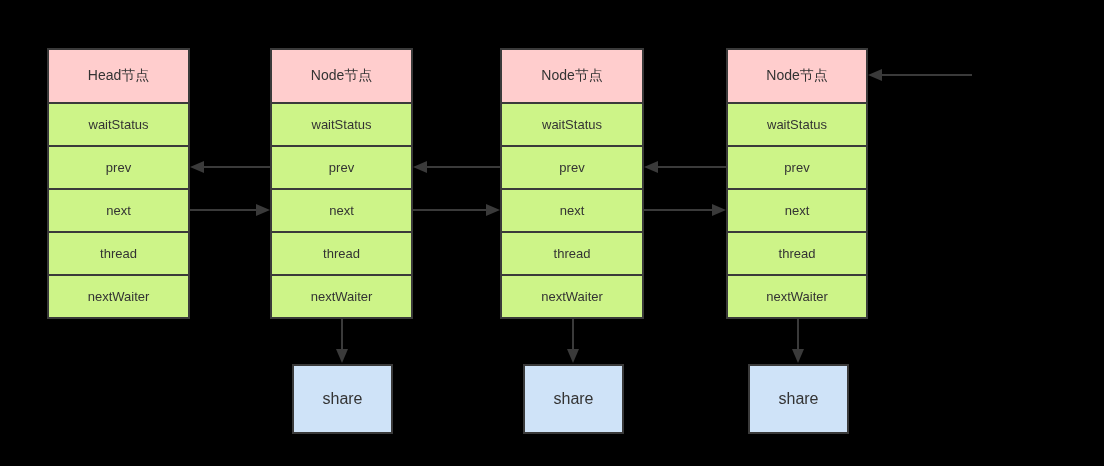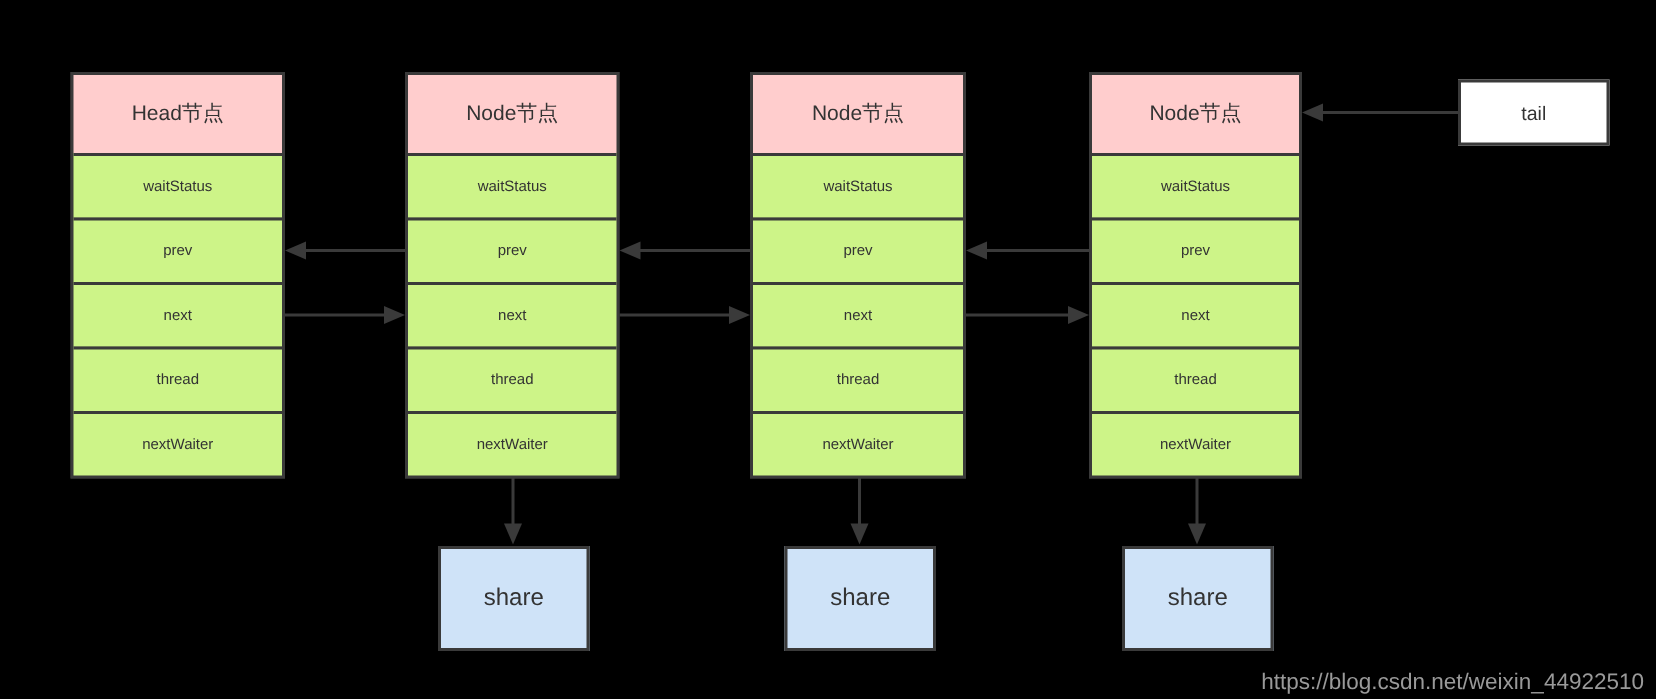--- a/index.html
+++ b/index.html
@@ -31,21 +31,21 @@
     font-size: 14px;
     color: var(--text, #333333);
   }
   .node-row {
     height: 41px;
     border-top: 2px solid var(--border, #3a3a3a);
     background: var(--node-row, #cdf488);
     display: flex;
     align-items: center;
     justify-content: center;
-    font-size: 10px;
+    font-size: 13px;
     color: var(--text, #333333);
   }
   .tail-box {
     position: absolute;
     left: 972px;
     top: 53px;
     width: 101px;
     height: 44px;
     box-sizing: border-box;
     border: 2px solid var(--border, #3a3a3a);
@@ -152,21 +152,20 @@
 
   <div class="node node-3">
     <div class="node-header">Node节点</div>
     <div class="node-row">waitStatus</div>
     <div class="node-row">prev</div>
     <div class="node-row">next</div>
     <div class="node-row">thread</div>
     <div class="node-row">nextWaiter</div>
   </div>
 
-  <div class="tail-box">tail</div>
 
   <div class="share-box share-0">share</div>
   <div class="share-box share-1">share</div>
   <div class="share-box share-2">share</div>
 
   <div>
     <div class="arr-left" style="left:190px; top:161px;"></div>
     <div class="hline" style="left:202px; top:166px; width:68px;"></div>
   </div>
   <div>
@@ -202,15 +201,14 @@
   </div>
   <div>
     <div class="vline" style="left:572px; top:318px; height:32px;"></div>
     <div class="arr-down" style="left:567px; top:349px;"></div>
   </div>
   <div>
     <div class="vline" style="left:797px; top:318px; height:32px;"></div>
     <div class="arr-down" style="left:792px; top:349px;"></div>
   </div>
 
-  <div class="watermark">https://blog.csdn.net/weixin_44922510</div>
 
 </div>
 
 </body></html>

